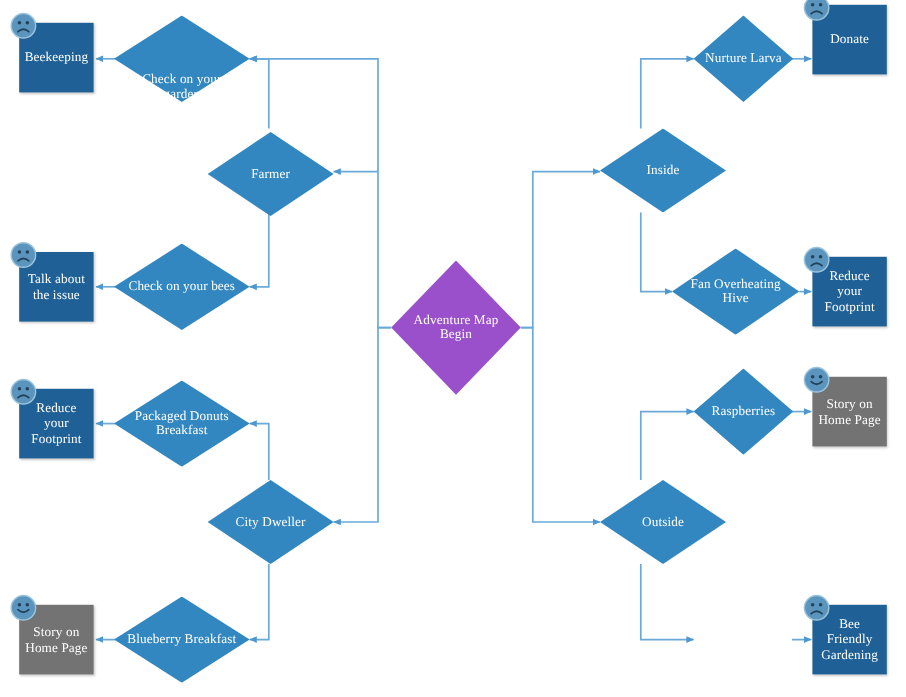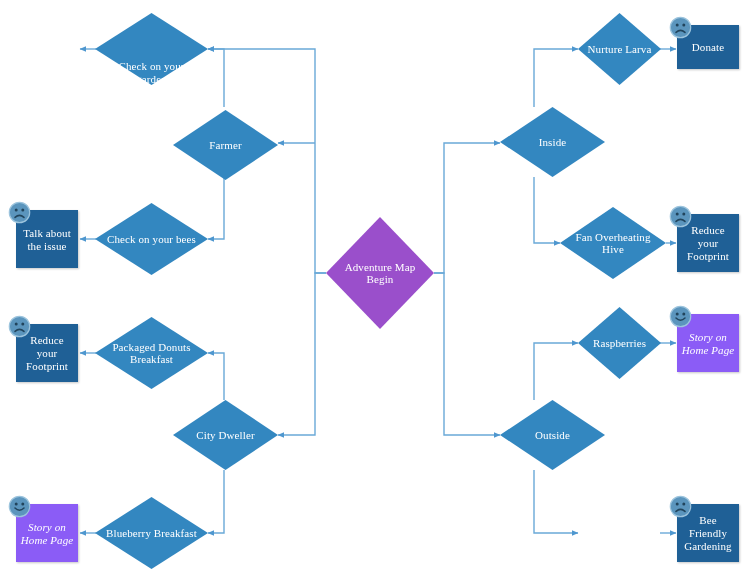--- a/index.html
+++ b/index.html
@@ -17,21 +17,21 @@
   
   .box{
     color:#ffffff;
     display:flex;align-items:center;justify-content:center;
     text-align:center;
     font-size:11px;line-height:13px;
     padding:4px 3px 3px 3px;
     box-shadow:1px 1px 2px rgba(0,0,0,0.22);
   }
   .box.sad{background:#1f6096;}
-  .box.happy{background:#8b5cf6;font-style:italic;}
+  .box.happy{background:#737373;}
   .box .label{position:relative;z-index:2;letter-spacing:.1px;}
 
   
   .face{
     position:absolute;left:-8px;top:-9px;
     width:23px;height:23px;border-radius:50%;
     z-index:3;
   }
   .face svg{display:block;}
 
@@ -97,20 +97,31 @@
       <path d="M534,400 L534,343 L578,343"></path>
 
       <path d="M534,470 L534,533 L578,533"></path>
 
       <path d="M660,343 L676,343"></path>
 
       <path d="M660,533 L676,533"></path>
     </g>
   </svg>
 
+  <div class="node box sad" style="left:16px;top:19px;width:62px;height:58px;">
+    <span class="face">
+      <svg width="23" height="23" viewBox="0 0 23 23">
+        <circle cx="11.5" cy="11.5" r="10.2" fill="#5b95bd" stroke="#9cc4dd" stroke-width="1.2"></circle>
+        <circle cx="8.2" cy="9" r="1.5" fill="#21445c"></circle>
+          <circle cx="14.8" cy="9" r="1.5" fill="#21445c"></circle>
+        <path d="M7 16.4 Q11.5 12.4 16 16.4" stroke="#21445c" stroke-width="1.5" fill="none" stroke-linecap="round"></path>
+      </svg>
+    </span>
+    <span class="label">Beekeeping</span>
+  </div>
 
   <div class="node box sad" style="left:16px;top:210px;width:62px;height:58px;">
     <span class="face">
       <svg width="23" height="23" viewBox="0 0 23 23">
         <circle cx="11.5" cy="11.5" r="10.2" fill="#5b95bd" stroke="#9cc4dd" stroke-width="1.2"></circle>
         <circle cx="8.2" cy="9" r="1.5" fill="#21445c"></circle>
           <circle cx="14.8" cy="9" r="1.5" fill="#21445c"></circle>
         <path d="M7 16.4 Q11.5 12.4 16 16.4" stroke="#21445c" stroke-width="1.5" fill="none" stroke-linecap="round"></path>
       </svg>
     </span>
@@ -219,21 +230,21 @@
   </div>
 
   <div class="node diamond" style="left:500px;top:400px;width:105px;height:70px;">
     <svg class="dshape" viewBox="0 0 105 70" preserveAspectRatio="none">
       <polygon points="52.5,0 105,35 52.5,70 0,35" fill="#3387c0"></polygon>
     </svg>
     <span class="label">Outside</span>
   </div>
 
 
-  <div class="node box sad" style="left:677px;top:25px;width:62px;height:44px;">
+  <div class="node box sad" style="left:677px;top:4px;width:62px;height:58px;">
     <span class="face">
       <svg width="23" height="23" viewBox="0 0 23 23">
         <circle cx="11.5" cy="11.5" r="10.2" fill="#5b95bd" stroke="#9cc4dd" stroke-width="1.2"></circle>
         <circle cx="8.2" cy="9" r="1.5" fill="#21445c"></circle>
           <circle cx="14.8" cy="9" r="1.5" fill="#21445c"></circle>
         <path d="M7 16.4 Q11.5 12.4 16 16.4" stroke="#21445c" stroke-width="1.5" fill="none" stroke-linecap="round"></path>
       </svg>
     </span>
     <span class="label">Donate</span>
   </div>

